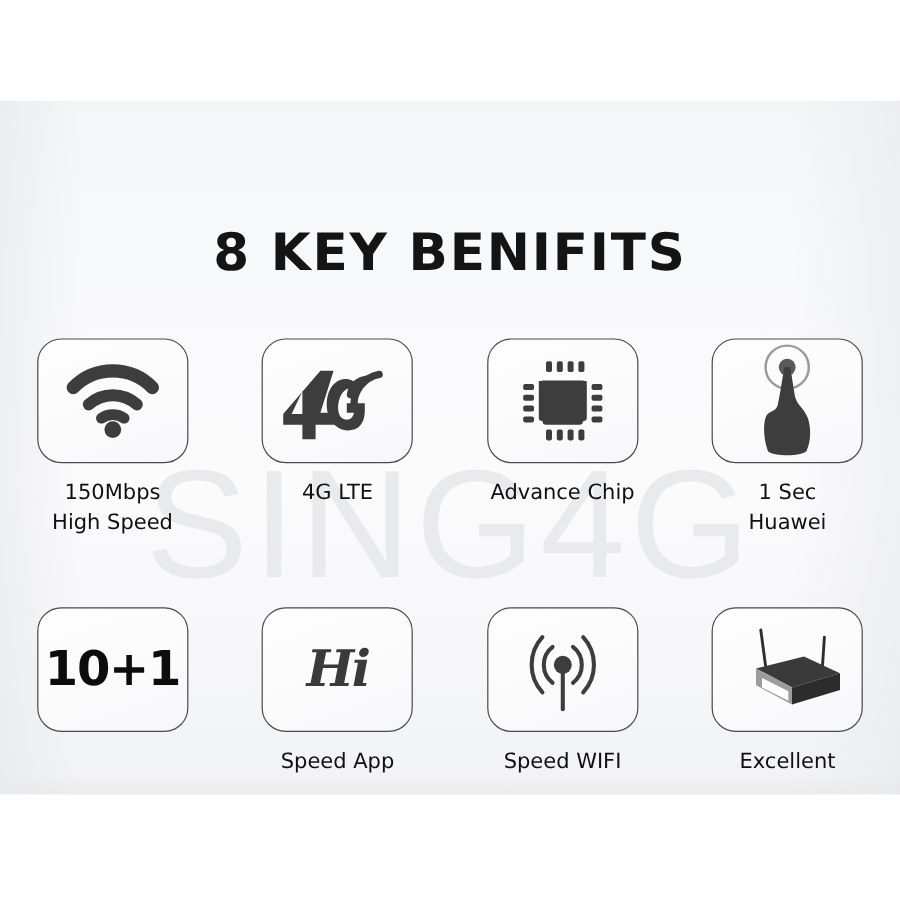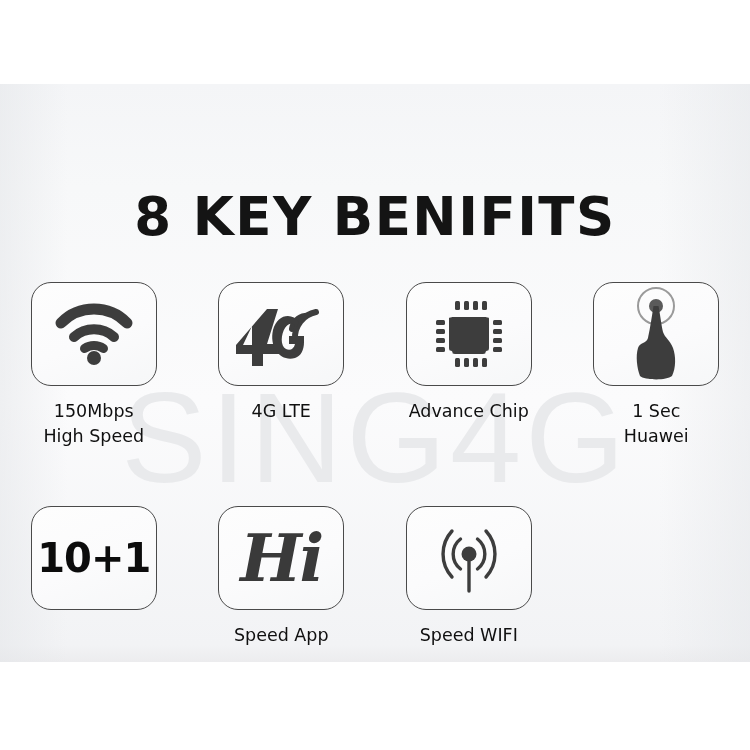--- a/index.html
+++ b/index.html
@@ -60,21 +60,21 @@
     z-index: 1;
   }
 
   #title {
     position: absolute;
     left: 0;
     top: 102px;
     width: 750px;
     text-align: center;
     font-family: "DejaVu Sans", sans-serif;
-    font-size: 53px;
+    font-size: 43px;
     font-weight: 700;
     letter-spacing: 1.5px;
     color: #141414;
     z-index: 3;
     white-space: nowrap;
   }
 
   .grid-row {
     position: absolute;
     left: 0;
@@ -121,21 +121,21 @@
     font-weight: 400;
     color: #101010;
     line-height: 1.42;
     white-space: nowrap;
   }
   .label .l2 { display: block; }
 
   
   .hi-mark {
     font-family: "DejaVu Serif", serif;
-    font-size: 65px;
+    font-size: 42px;
     font-style: italic;
     font-weight: 700;
     color: #3a3a3a;
     letter-spacing: -2px;
     line-height: 1;
   }
 </style>
 </head>
 <body>
 
@@ -284,17 +284,41 @@
               <circle cx="43" cy="39" r="7.5" fill="#3d3d3d"></circle>
             </svg>
           </span>
         </div>
         <div class="label">
           <span>Speed WIFI</span>
           
         </div>
       </div>
 
+      <div class="benefit">
+        <div class="tile">
+          <span>
+            <svg width="104" height="86" viewBox="0 0 104 86">
+              <g stroke="#2e2e2e" stroke-width="2.4" stroke-linecap="round">
+                <line x1="34" y1="40" x2="30" y2="10"></line>
+                <line x1="81" y1="46" x2="83" y2="16"></line>
+              </g>
+
+              <polygon points="26,42 66,32 96,46 56,58" fill="#3a3a3a"></polygon>
+
+              <polygon points="26,42 56,58 56,72 26,56" fill="#9c9c9c"></polygon>
+
+              <polygon points="56,58 96,46 96,60 56,72" fill="#2c2c2c"></polygon>
+
+              <polygon points="31,50 53,61 53,69 31,58" fill="#ffffff"></polygon>
+            </svg>
+          </span>
+        </div>
+        <div class="label">
+          <span>Excellent</span>
+          
+        </div>
+      </div>
 
     </div>
 
   </div>
 </div>
 
 </body></html>

